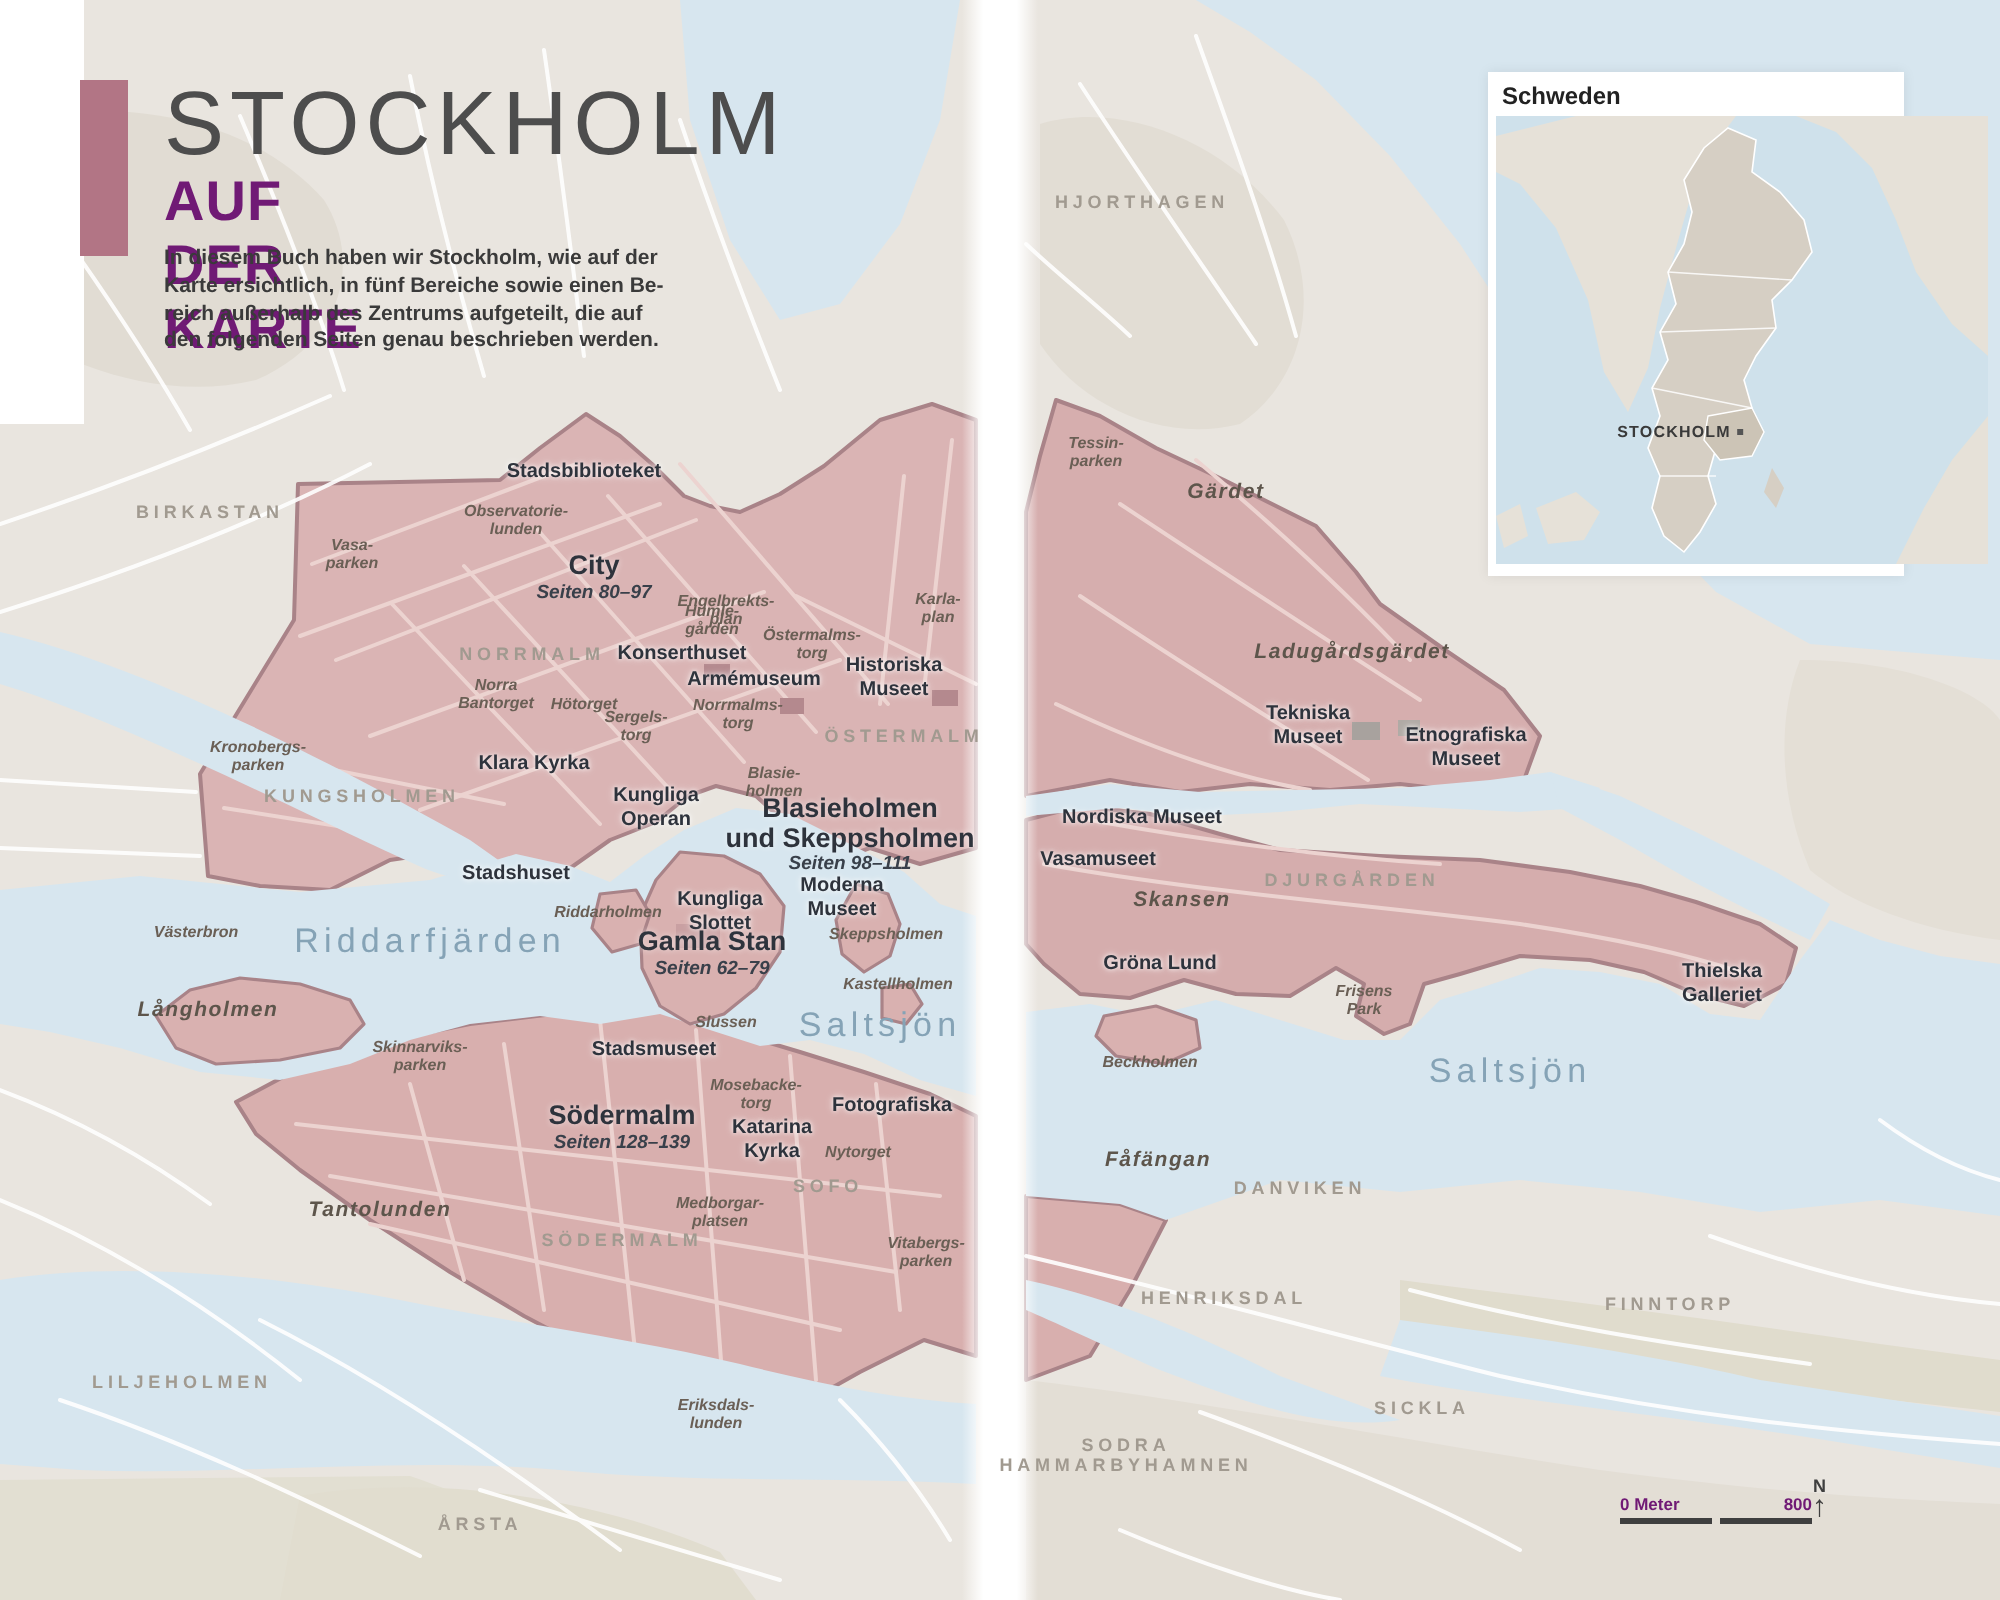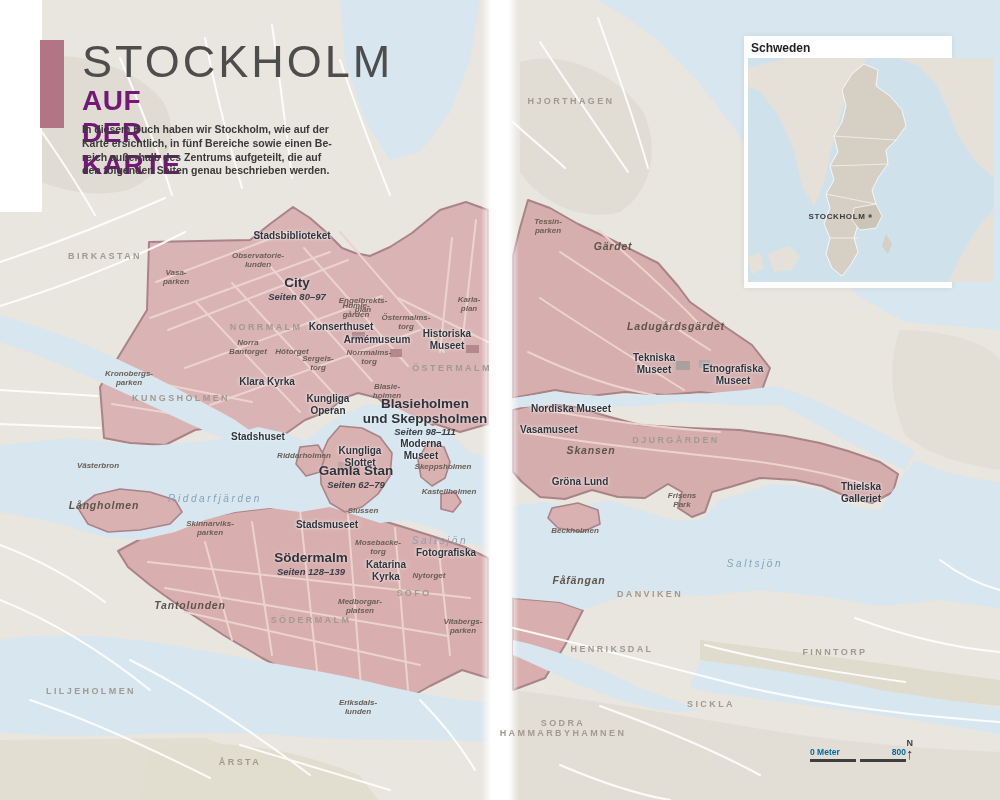--- a/index.html
+++ b/index.html
@@ -12,42 +12,42 @@
   #gutter{position:absolute;left:481px;top:0;width:38px;height:800px;z-index:2;
           background:linear-gradient(90deg,rgba(255,255,255,0),#fff 28%,#fff 72%,rgba(255,255,255,0));}
   
   #labels{position:absolute;left:0;top:0;width:1000px;height:800px;z-index:3;}
   .lbl{position:absolute;transform:translate(-50%,-50%);white-space:pre-line;text-align:center;line-height:1.15;}
   .poi{font-size:10px;font-weight:bold;color:#2e333c;
        text-shadow:0 0 2px rgba(255,255,255,.8),0 0 4px rgba(255,255,255,.7);}
   .park{font-style:italic;font-size:8px;font-weight:600;color:#6a5f55;}
   .park-big{font-style:italic;font-size:10.5px;font-weight:600;color:#5d554b;letter-spacing:.8px;}
   .district{font-size:9px;font-weight:600;color:#a19a90;letter-spacing:2.4px;}
-  .water-big{font-style:italic;font-size:10px;color:#85a3b6;letter-spacing:2.6px;margin-top:28px;}
+  .water-big{font-size:17px;color:#85a3b6;letter-spacing:2.6px;}
   .area .area-name{font-size:13.5px;font-weight:bold;color:#2e333c;line-height:1.08;white-space:pre-line;
        text-shadow:0 0 3px rgba(255,255,255,.6);}
   .area .area-seiten{font-style:italic;font-size:9.5px;font-weight:600;color:#39404a;margin-top:1px;}
   
   #title-block{position:absolute;left:0;top:0;z-index:4;}
   #accent{position:absolute;left:40px;top:40px;width:24px;height:88px;background:#b27585;}
   #main-title{position:absolute;left:82px;top:36px;font-size:45px;font-weight:200;color:#4d4d4d;
               letter-spacing:3px;}
   #sub-title{position:absolute;left:82px;top:85px;font-size:28px;font-weight:bold;color:#701a75;letter-spacing:.5px;}
   #intro{position:absolute;left:82px;top:123px;width:262px;font-size:10.5px;line-height:13.8px;
          font-weight:bold;color:#3a3a3a;white-space:pre-line;}
   
   #inset{position:absolute;left:744px;top:36px;width:208px;height:252px;background:#fff;z-index:4;
          box-shadow:0 0 6px rgba(0,0,0,.08);}
   #inset-title{margin:5px 0 3px 7px;font-size:12px;font-weight:bold;color:#222;}
   #inset-map{position:relative;margin:0 4px 4px 4px;width:246px;height:224px;background:#cfe1eb;overflow:hidden;}
   #inset-city{position:absolute;left:92px;top:158px;transform:translate(-50%,-50%);
               font-size:8px;font-weight:bold;color:#3a3a3a;letter-spacing:.6px;white-space:nowrap;}
   #inset-city .dot{display:inline-block;width:3px;height:3px;background:#555;margin-left:3px;vertical-align:middle;}
   
-  #scalebar{position:absolute;left:810px;top:747px;width:96px;z-index:3;color:#0369a1;}
+  #scalebar{position:absolute;left:810px;top:747px;width:96px;z-index:3;color:#701a75;}
   #scalebar .row{display:flex;justify-content:space-between;font-size:8.5px;font-weight:bold;}
   #scalebar .bar{display:flex;gap:4px;margin-top:2px;}
   #scalebar .seg{height:3px;background:#3f3f3f;flex:1;}
   #north{position:absolute;left:906px;top:738px;z-index:3;text-align:center;color:#3f3f3f;}
   #north .n{font-size:9px;font-weight:bold;}
   #north .arrow{font-size:15px;font-weight:bold;line-height:12px;}
 </style>
 </head>
 <body>
 

